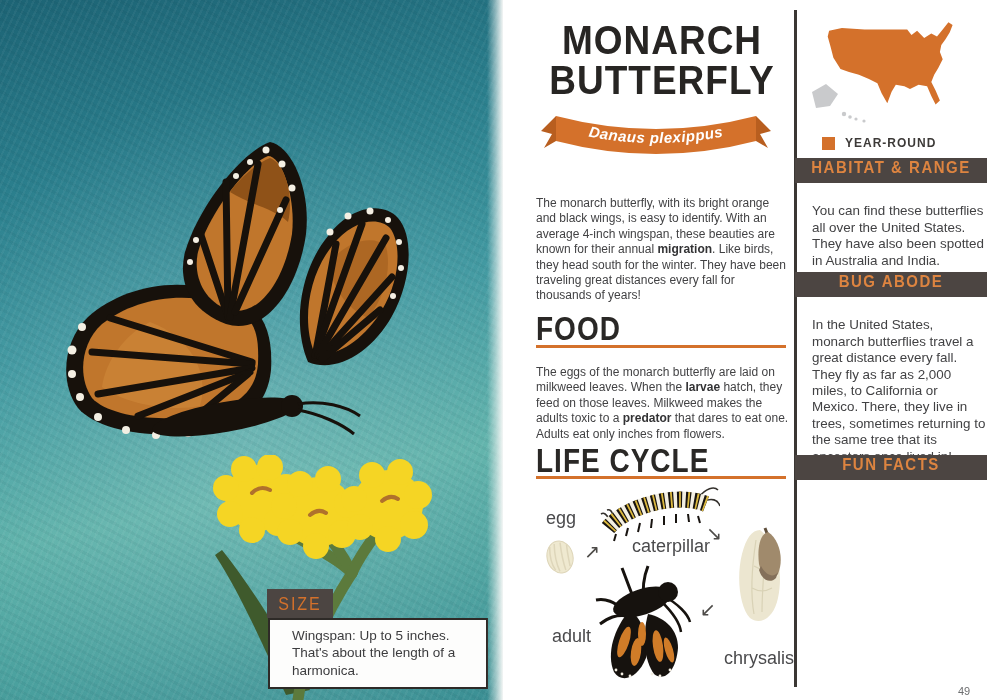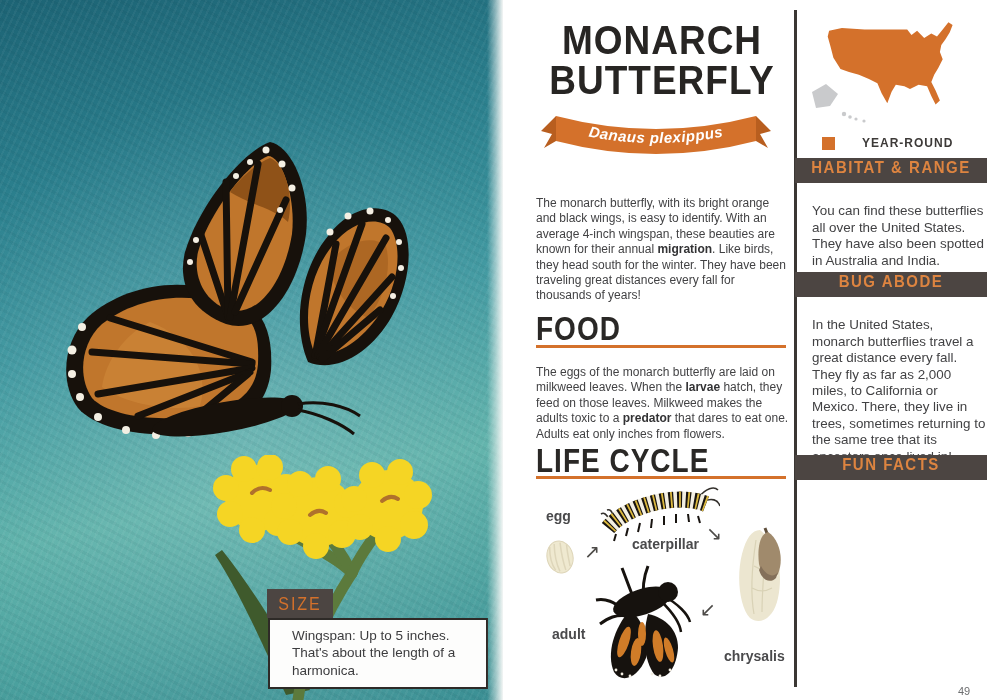--- a/index.html
+++ b/index.html
@@ -57,28 +57,28 @@
     transform:scaleY(1.2);transform-origin:left top;
   }
   .heading-rule{position:absolute;left:536px;width:250px;height:3px;background:var(--accent-orange,#d4712b);}
   #food-heading{top:312px;}
   #food-rule{top:345px;}
   #food-paragraph{position:absolute;left:536px;top:353px;width:254px;}
   #lifecycle-heading{top:444px;}
   #lifecycle-rule{top:476px;}
   
   #lifecycle-diagram{position:absolute;left:536px;top:480px;width:256px;height:218px;}
-  .lc-label{position:absolute;font-size:14px;color:#4a4a4c;font-weight:bold;}
+  .lc-label{position:absolute;font-size:18px;color:#4a4a4c;}
   .lc-arrow{position:absolute;font-size:19px;color:#4d4b48;font-family:"DejaVu Sans",sans-serif;}
   
   #sidebar-line{position:absolute;left:794px;top:10px;width:3px;height:677px;background:#3b3734;}
   #range-map{position:absolute;left:806px;top:16px;width:166px;height:116px;}
   #map-legend{position:absolute;left:822px;top:136px;display:flex;align-items:center;}
   #legend-swatch{width:13px;height:13px;background:var(--accent-orange,#d4712b);}
-  #legend-label{margin-left:27px;font-size:12px;font-weight:700;letter-spacing:1px;color:#3d3a38;}
+  #legend-label{margin-left:10px;font-size:12px;font-weight:700;letter-spacing:1px;color:#3d3a38;}
   .sb-header{
     position:absolute;left:795px;width:192px;height:25px;
     background:var(--header-bar-gray,#4c4542);
     display:flex;align-items:flex-start;justify-content:center;
   }
   .sb-header span{
     color:#dd8440;font-weight:700;font-size:15px;letter-spacing:1.5px;
     transform:scaleY(1.15);white-space:nowrap;
   }
   .sb-body{position:absolute;left:812px;width:174px;font-size:13.4px;line-height:16.4px;color:#424244;}

